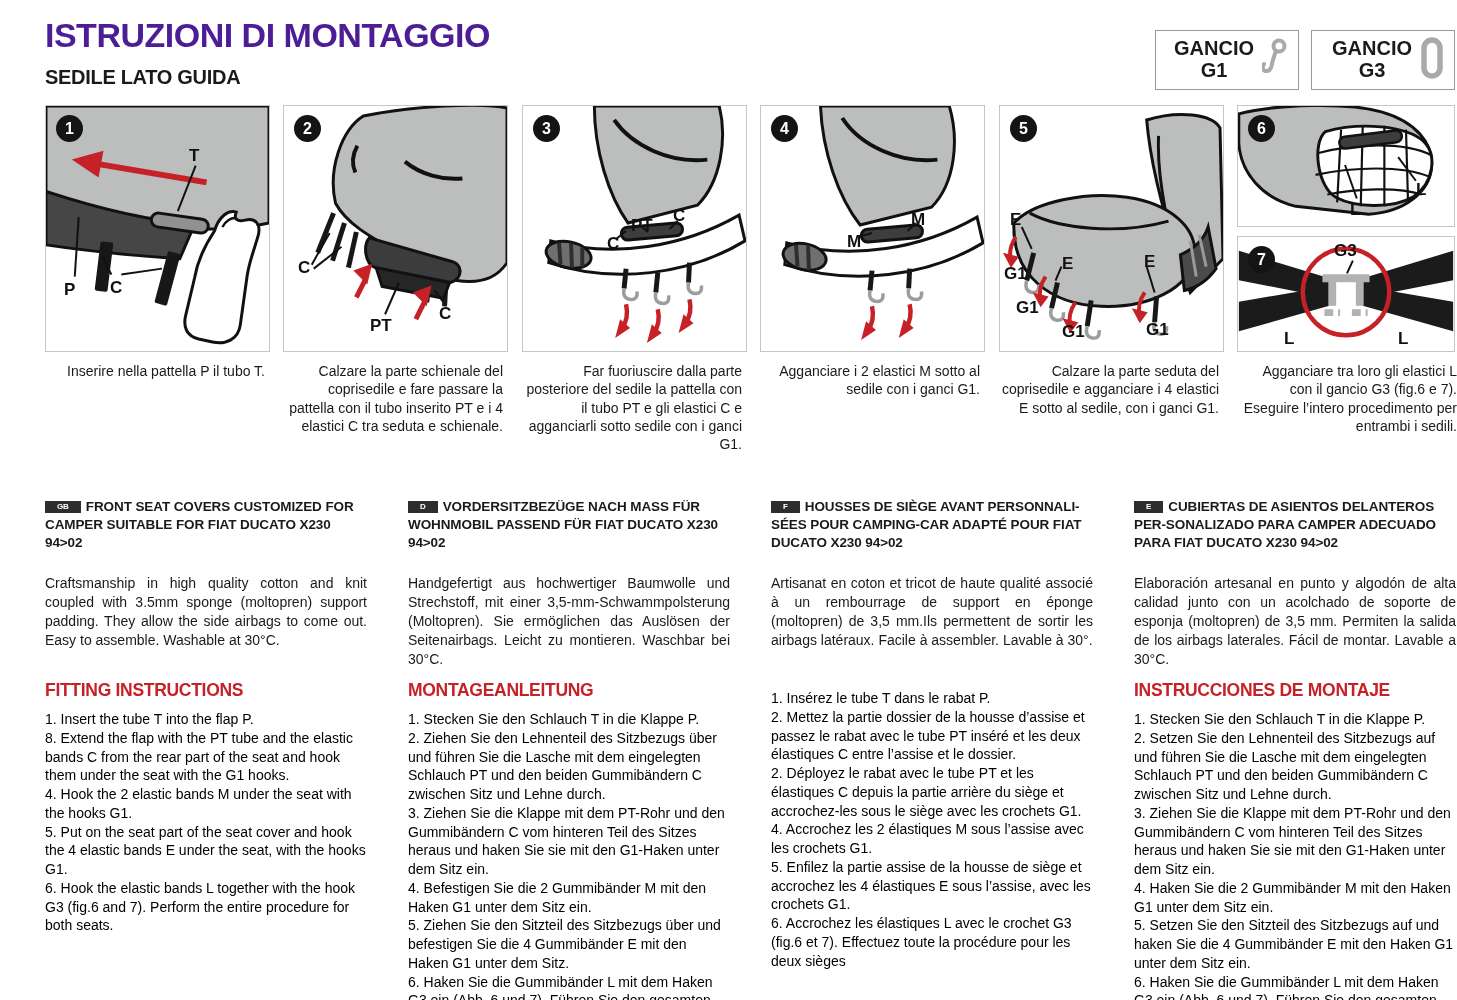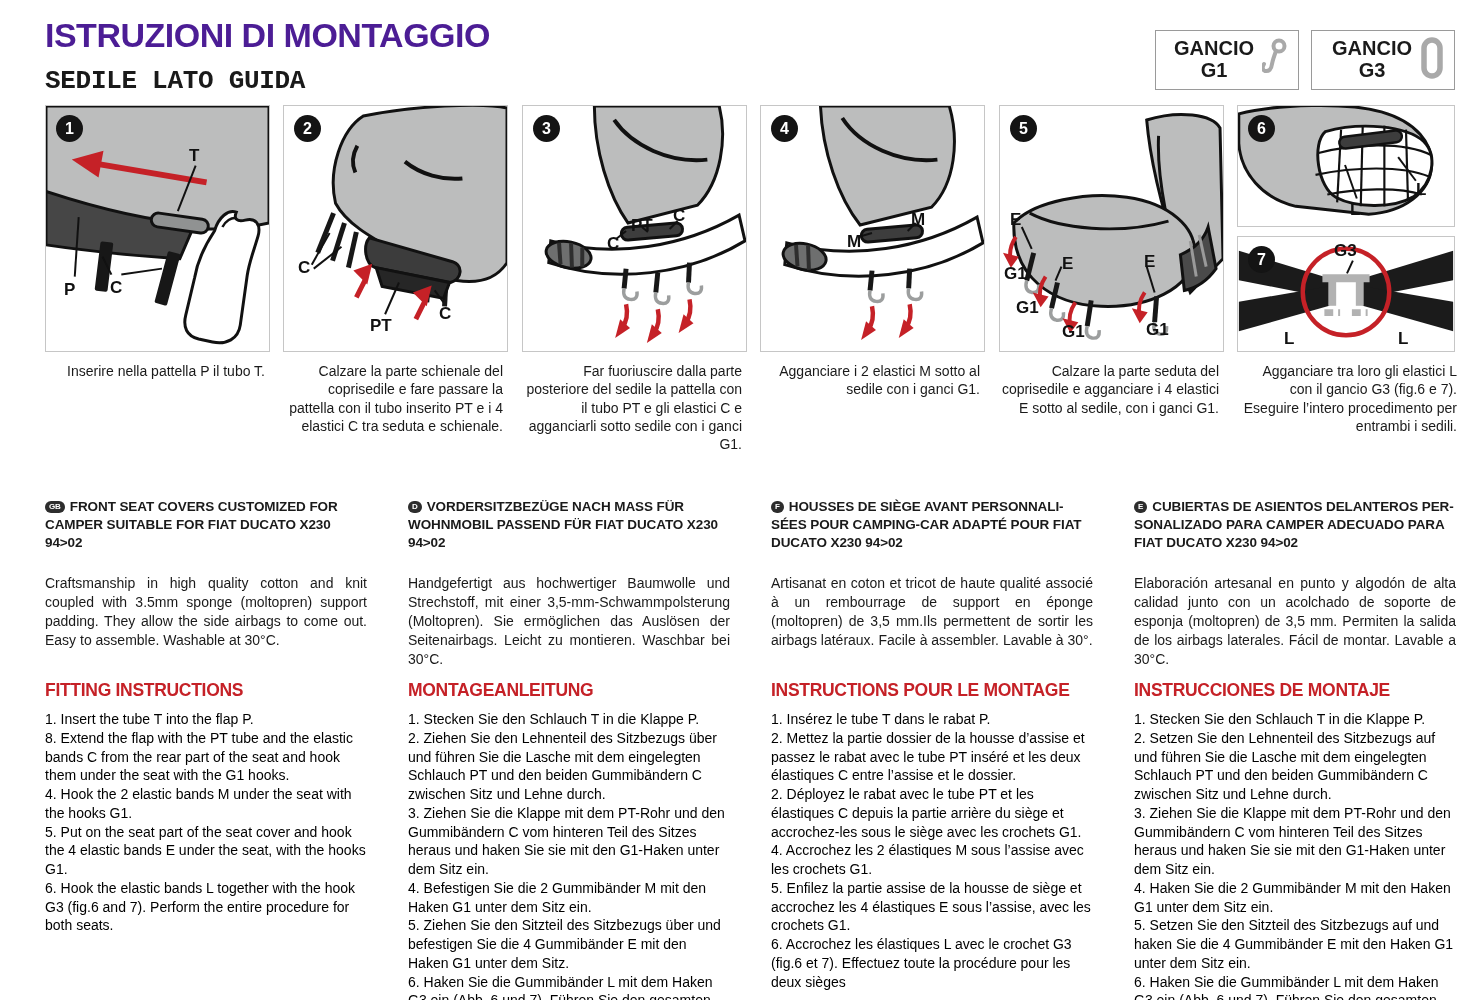--- a/index.html
+++ b/index.html
@@ -7,21 +7,21 @@
   body {
     width:1457px; height:1000px; position:relative; overflow:hidden;
     font-family:"Liberation Sans", sans-serif; color:#1a1a1a;
   }
   .page-title {
     position:absolute; left:45px; top:16px;
     font-size:34px; font-weight:bold; color:#4c1d95; letter-spacing:-0.5px;
   }
   .page-subtitle {
     position:absolute; left:45px; top:66px;
-    font-size:26px; font-weight:bold; color:#1a1a1a; letter-spacing:-0.3px;font-family:Liberation Mono, monospace;
+    font-size:20px; font-weight:bold; color:#1a1a1a; letter-spacing:-0.3px;
   }
   .hook-box {
     position:absolute; top:30px; width:144px; height:60px;
     border:1px solid #9a9a9a; background:#fff;
     display:flex; align-items:center; justify-content:flex-end;
     gap:8px; padding:0 10px;
   }
   .hook-text { display:flex; flex-direction:column; align-items:center; line-height:1.08; }
   .hook-text span { font-size:20px; font-weight:bold; color:#1a1a1a; }
   .fig-panel {
@@ -41,21 +41,21 @@
   }
   .fig-caption {
     position:absolute; top:362px; width:220px;
     font-size:14px; line-height:1.31; color:#1a1a1a;text-align:right;
   }
   .col { position:absolute; top:498px; width:322px; }
   .col-header { font-size:13.5px; font-weight:bold; line-height:1.35; height:62px; letter-spacing:-0.1px; }
   .lang-badge {
     display:inline-block; background:#2d2d2d; color:#fff;
     font-size:8px; font-weight:bold; line-height:10px;
-    border-radius:6px; padding:1px 4px; vertical-align:2px; margin-right:5px;
+    border-radius:0; padding:1px 12px; vertical-align:2px; margin-right:5px;
   }
   .col-body {
     margin-top:14px; height:106px;
     font-size:14px; line-height:1.36; text-align:justify; color:#1a1a1a;
   }
   .col-section-title {
     font-size:17.5px; font-weight:bold; color:#c52127; letter-spacing:-0.3px;
   }
   .col-steps { margin-top:9px; font-size:14px; line-height:1.34; color:#000000; }
   .step-line { margin:0; }
@@ -362,21 +362,20 @@
         <div class="step-line">5. Ziehen Sie den Sitzteil des Sitzbezugs über und befestigen Sie die 4 Gummibänder E mit den Haken G1 unter dem Sitz.</div>
         <div class="step-line">6. Haken Sie die Gummibänder L mit dem Haken G3 ein (Abb. 6 und 7). Führen Sie den gesamten Vorgang für beide Sitze durch.</div>
       </div>
   </div>
 
   <div class="col" style="left:771px">
     <div class="col-header">
       <span class="lang-badge">F</span><span>HOUSSES DE SIÈGE AVANT PERSONNALI-SÉES POUR CAMPING-CAR ADAPTÉ POUR FIAT DUCATO X230 94&gt;02</span>
     </div>
     <div class="col-body">Artisanat en coton et tricot de haute qualité associé à un rembourrage de support en éponge (moltopren) de 3,5 mm.Ils permettent de sortir les airbags latéraux. Facile à assembler. Lavable à 30°.</div>
-    <div class="col-section-title">INSTRUCTIONS POUR LE MONTAGE</div>
     <div class="col-steps">
         <div class="step-line">1. Insérez le tube T dans le rabat P.</div>
         <div class="step-line">2. Mettez la partie dossier de la housse d’assise et passez le rabat avec le tube PT inséré et les deux élastiques C entre l’assise et le dossier.</div>
         <div class="step-line">2. Déployez le rabat avec le tube PT et les élastiques C depuis la partie arrière du siège et accrochez-les sous le siège avec les crochets G1.</div>
         <div class="step-line">4. Accrochez les 2 élastiques M sous l’assise avec les crochets G1.</div>
         <div class="step-line">5. Enfilez la partie assise de la housse de siège et accrochez les 4 élastiques E sous l’assise, avec les crochets G1.</div>
         <div class="step-line">6. Accrochez les élastiques L avec le crochet G3 (fig.6 et 7). Effectuez toute la procédure pour les deux sièges</div>
       </div>
   </div>
 

